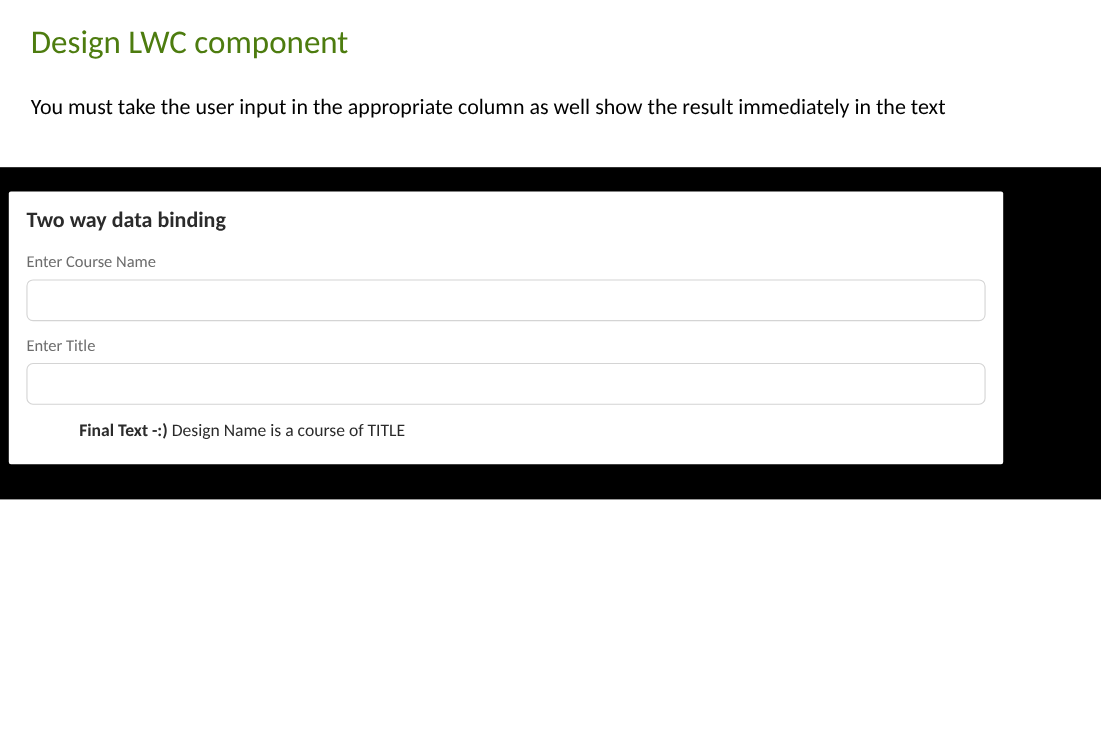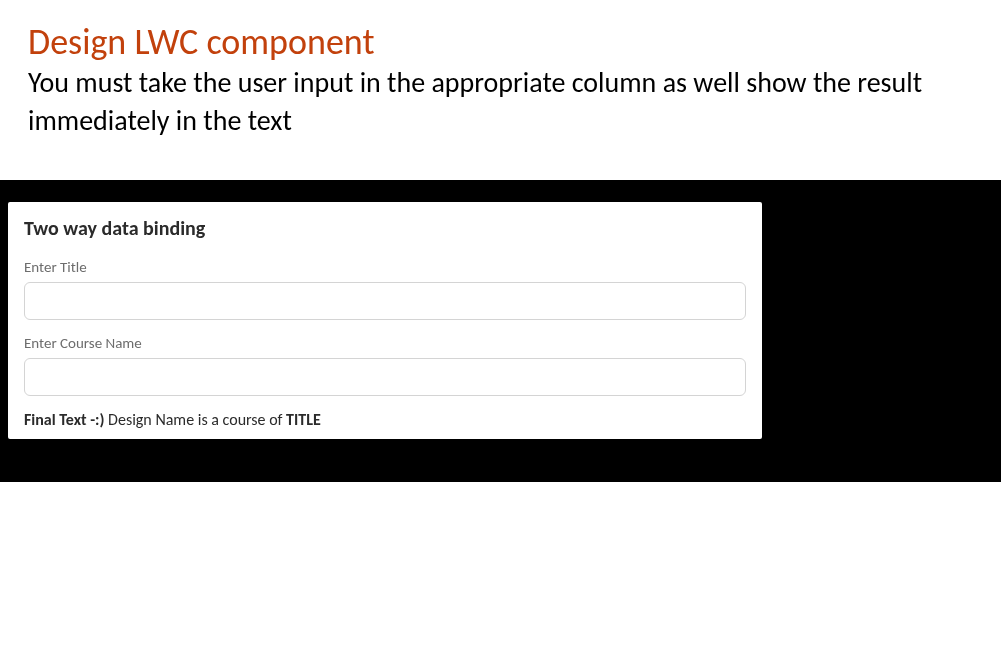--- a/index.html
+++ b/index.html
@@ -11,47 +11,48 @@
       font-family: Calibri, "Segoe UI", Arial, sans-serif;
       background: #ffffff;
       width: 1001px;
       height: 669px;
       overflow: hidden;
     }
     .doc-section {
       padding: 20px 28px 12px 28px;
     }
     .doc-heading {
-      font-size: 36px;
-      color: #c2410c;
+      font-size: 30px;
+      color: #4d7c0f;
+      margin-bottom: 28px;
       font-weight: normal;
     }
     .doc-para {
-      font-size: 28px;
+      font-size: 20px;
       color: #000;
       line-height: 1.35;
       font-weight: normal;
     }
     .doc-para + .doc-para {
       margin-top: 0;
     }
     .doc-section .spacer {
       height: 28px;
     }
     .black-strip {
       background: #000;
       width: 100%;
       height: 302px;
       padding: 22px 0 0 8px;
     }
     .card {
       background: #fff;
-      width: 754px;
+      width: 904px;
       border-radius: 2px;
-      padding: 14px 16px 10px 16px;
+      padding: 14px 16px 21px 16px;
       box-shadow: 0 1px 2px rgba(0,0,0,0.25);
     }
     .card-title {
       font-size: 20px;
       font-weight: 700;
       color: #2b2b2b;
       margin-bottom: 18px;
     }
     .field-label {
       font-size: 15px;
@@ -73,45 +74,46 @@
     .field-group {
       margin-bottom: 14px;
     }
     .final-line {
       font-size: 16px;
       color: #2b2b2b;
       margin-top: 6px;
     }
     .final-line .lead {
       font-weight: 700;
+      margin-left: 48px;
     }
     .final-line .title-val {
-      font-weight: 700;
+      font-weight: 400;
     }
   </style>
 </head>
 <body>
 
 <div class="doc-section">
   <p class="doc-heading">Design LWC component</p>
   <p class="doc-para">You must take the user input in the appropriate column as well show the result immediately in the text</p>
   <div class="spacer"></div>
 </div>
 
 <div class="black-strip">
   <div class="card">
     <div class="card-title">Two way data binding</div>
 
     <div class="field-group">
-      <label class="field-label">Enter Title</label>
+      <label class="field-label">Enter Course Name</label>
       <input class="field-input" type="text" value="" style="">
     </div>
 
     <div class="field-group">
-      <label class="field-label">Enter Course Name</label>
+      <label class="field-label">Enter Title</label>
       <input class="field-input" type="text" value="" style="">
     </div>
 
     <div class="final-line">
       <span class="lead">Final Text -:)</span><span> Design Name is a course of </span><span class="title-val">TITLE</span>
     </div>
   </div>
 </div>
 
 </body></html>

